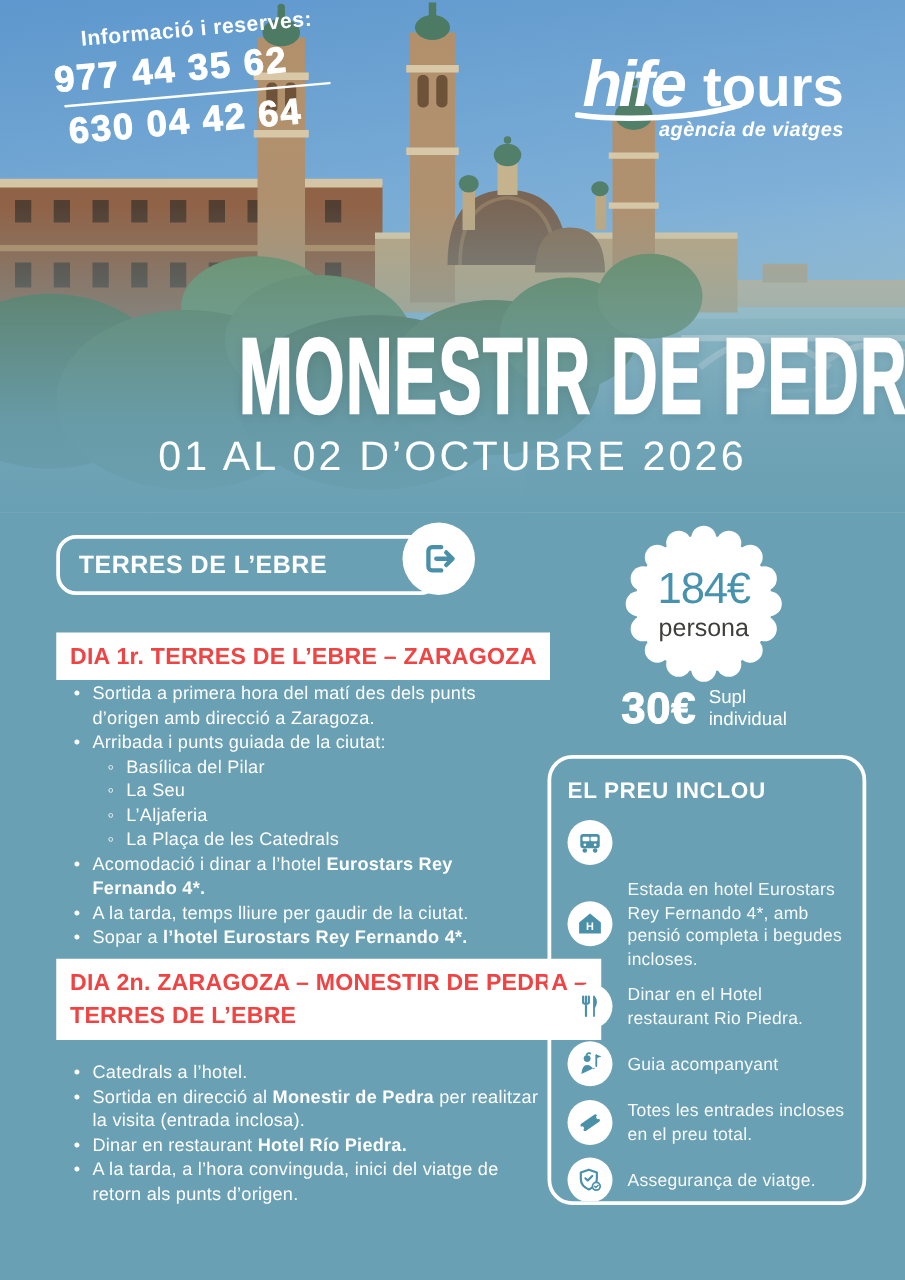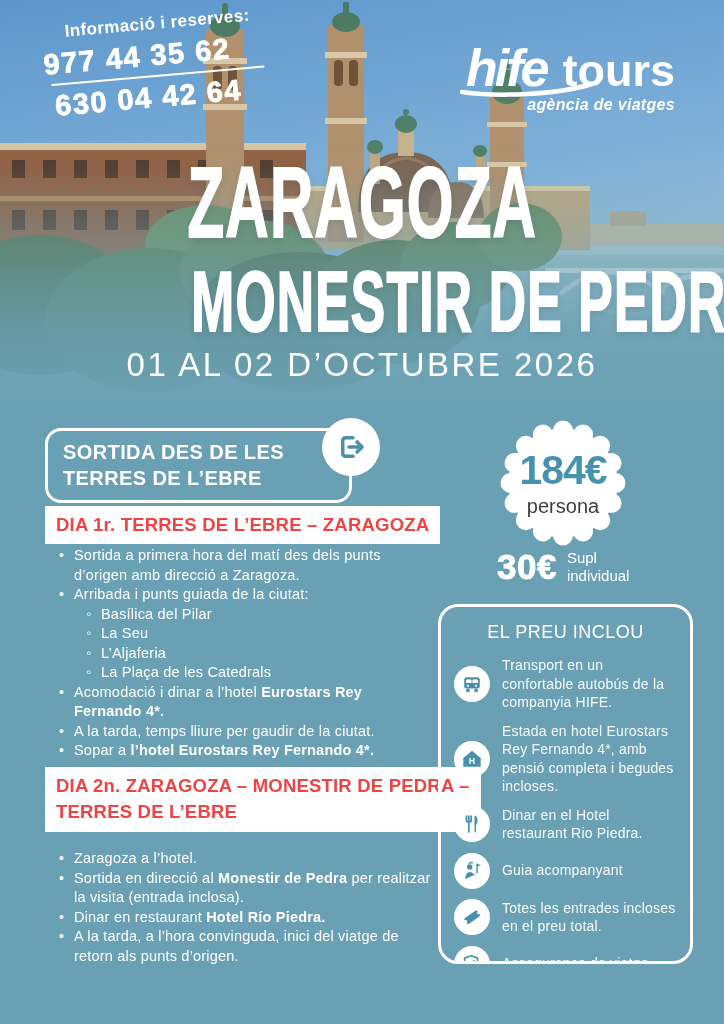--- a/index.html
+++ b/index.html
@@ -66,31 +66,31 @@
   .blist-2{left:59px;top:849px;width:374px;}
   .b-row{display:flex;font-size:14.5px;line-height:19.5px;letter-spacing:.2px;}
   .b-row.lvl2{padding-left:27px;}
   .b-marker{flex:none;width:15px;}
   .b-text .bold{font-weight:bold;}
   
   .price-badge{position:absolute;left:500px;top:420px;width:126px;height:126px;}
   .price-badge svg{position:absolute;left:0;top:0;}
   .price-badge-inner{position:absolute;left:0;top:0;width:126px;height:126px;
     display:flex;flex-direction:column;align-items:center;justify-content:center;}
-  .price-val{font-size:41px;font-weight:bold;color:#4793AF;letter-spacing:-1px;line-height:1;margin-top:2px;}
+  .price-val{font-size:35px;font-weight:normal;color:#4793AF;letter-spacing:-1px;line-height:1;margin-top:2px;}
   .price-unit{font-size:20px;color:#3E3E3D;line-height:1.25;margin-top:3px;}
   .suppl{position:absolute;left:497px;top:547px;display:flex;align-items:center;gap:10px;color:#fff;}
   .suppl-val{font-size:35px;font-weight:bold;-webkit-text-stroke:.8px #fff;letter-spacing:.5px;}
   .suppl-label{font-size:15px;line-height:1.2;}
   
   .includes-box{
     position:absolute;left:438px;top:604px;width:255px;height:360px;box-sizing:border-box;
     border:3.5px solid #fff;border-radius:20px;padding:15px 13px 10px 13px;overflow:hidden;
   }
-  .includes-title{color:#fff;font-weight:normal;font-size:18px;text-align:center;letter-spacing:.5px;margin-bottom:13px;}
+  .includes-title{color:#fff;font-weight:bold;font-size:18px;letter-spacing:.5px;margin-bottom:13px;}
   .inc-row{display:flex;align-items:center;gap:12px;margin-bottom:10px;}
   .inc-icon{flex:none;width:36px;height:36px;background:#fff;border-radius:50%;
     display:flex;align-items:center;justify-content:center;}
   .inc-text{color:rgba(255,255,255,.95);font-size:14px;line-height:18.5px;letter-spacing:.2px;}
 </style>
 </head>
 <body>
 
 <div class="page">
 
@@ -204,30 +204,26 @@
       <span class="logo-brand"><span>hife</span>
         <svg class="logo-swoosh" width="136" height="16" viewBox="0 0 136 16">
           <path d="M2 11 C 38 16 96 14 132 3" fill="none" stroke="#fff" stroke-width="4.5" stroke-linecap="round"></path>
         </svg>
       </span>
       <span class="logo-tours">tours</span>
     </div>
     <div class="logo-tagline">agència de viatges</div>
   </div>
 
-  <div class="title-line title-1">
-    <span class="title-inner">ZARAGOZA</span>
-  </div>
   <div class="title-line title-2">
     <span class="title-inner">MONESTIR DE PEDRA</span>
   </div>
   <div class="dates">01 AL 02 D’OCTUBRE 2026</div>
 
   <div class="departure-box">
-    <div>SORTIDA DES DE LES</div>
     <div>TERRES DE L’EBRE</div>
     <div class="departure-badge">
       <svg width="32" height="32" viewBox="0 0 24 24">
         <path d="M13.5 5 H8 A2.2 2.2 0 0 0 5.8 7.2 V16.8 A2.2 2.2 0 0 0 8 19 H13.5" fill="none" stroke="#4A90A8" stroke-width="2.6" stroke-linecap="round"></path>
         <path d="M10.5 12 H20 M16.5 8.2 L20.3 12 L16.5 15.8" fill="none" stroke="#4A90A8" stroke-width="2.6" stroke-linecap="round" stroke-linejoin="round"></path>
       </svg>
     </div>
   </div>
 
   <div class="day-bar bar-1">DIA 1r. TERRES DE L’EBRE – ZARAGOZA</div>
@@ -270,21 +266,21 @@
       </div>
     </div>
 
   <div class="day-bar bar-2">
     <div>DIA 2n. ZARAGOZA – MONESTIR DE PEDRA –</div>
     <div>TERRES DE L’EBRE</div>
   </div>
   <div id="day2-list" class="blist blist-2">
       <div class="b-row lvl1">
         <span class="b-marker">•</span>
-        <span class="b-text"><span>Zaragoza a l’hotel.</span></span>
+        <span class="b-text"><span>Catedrals a l’hotel.</span></span>
       </div>
       <div class="b-row lvl1">
         <span class="b-marker">•</span>
         <span class="b-text"><span>Sortida en direcció al </span><span class="bold">Monestir de Pedra</span><span> per realitzar la visita (entrada inclosa).</span></span>
       </div>
       <div class="b-row lvl1">
         <span class="b-marker">•</span>
         <span class="b-text"><span>Dinar en restaurant </span><span class="bold">Hotel Río Piedra.</span></span>
       </div>
       <div class="b-row lvl1">
@@ -337,21 +333,20 @@
         <svg width="22" height="22" viewBox="0 0 24 24">
           <rect x="3.5" y="4.5" width="17" height="12.5" rx="2.5" fill="#4A90A8"></rect>
           <rect x="5.5" y="7" width="6" height="4" rx="1" fill="#fff"></rect>
           <rect x="12.5" y="7" width="6" height="4" rx="1" fill="#fff"></rect>
           <circle cx="7.5" cy="14" r="1.2" fill="#fff"></circle>
             <circle cx="16.5" cy="14" r="1.2" fill="#fff"></circle>
           <circle cx="7.5" cy="19" r="2" fill="#4A90A8"></circle>
             <circle cx="16.5" cy="19" r="2" fill="#4A90A8"></circle>
         </svg>
       </span>
-      <span class="inc-text">Transport en un confortable autobús de la companyia HIFE.</span>
     </div>
 
     <div class="inc-row">
       <span class="inc-icon">
         <svg width="22" height="22" viewBox="0 0 24 24">
           <path d="M12 3 L21.5 11 V20.5 H2.5 V11 Z" fill="#4A90A8"></path>
           <text x="12" y="17.5" text-anchor="middle" font-family="Liberation Sans, sans-serif" font-size="9.5" font-weight="bold" fill="#fff">H</text>
         </svg>
       </span>
       <span class="inc-text">Estada en hotel Eurostars Rey Fernando 4*, amb pensió completa i begudes incloses.</span>

